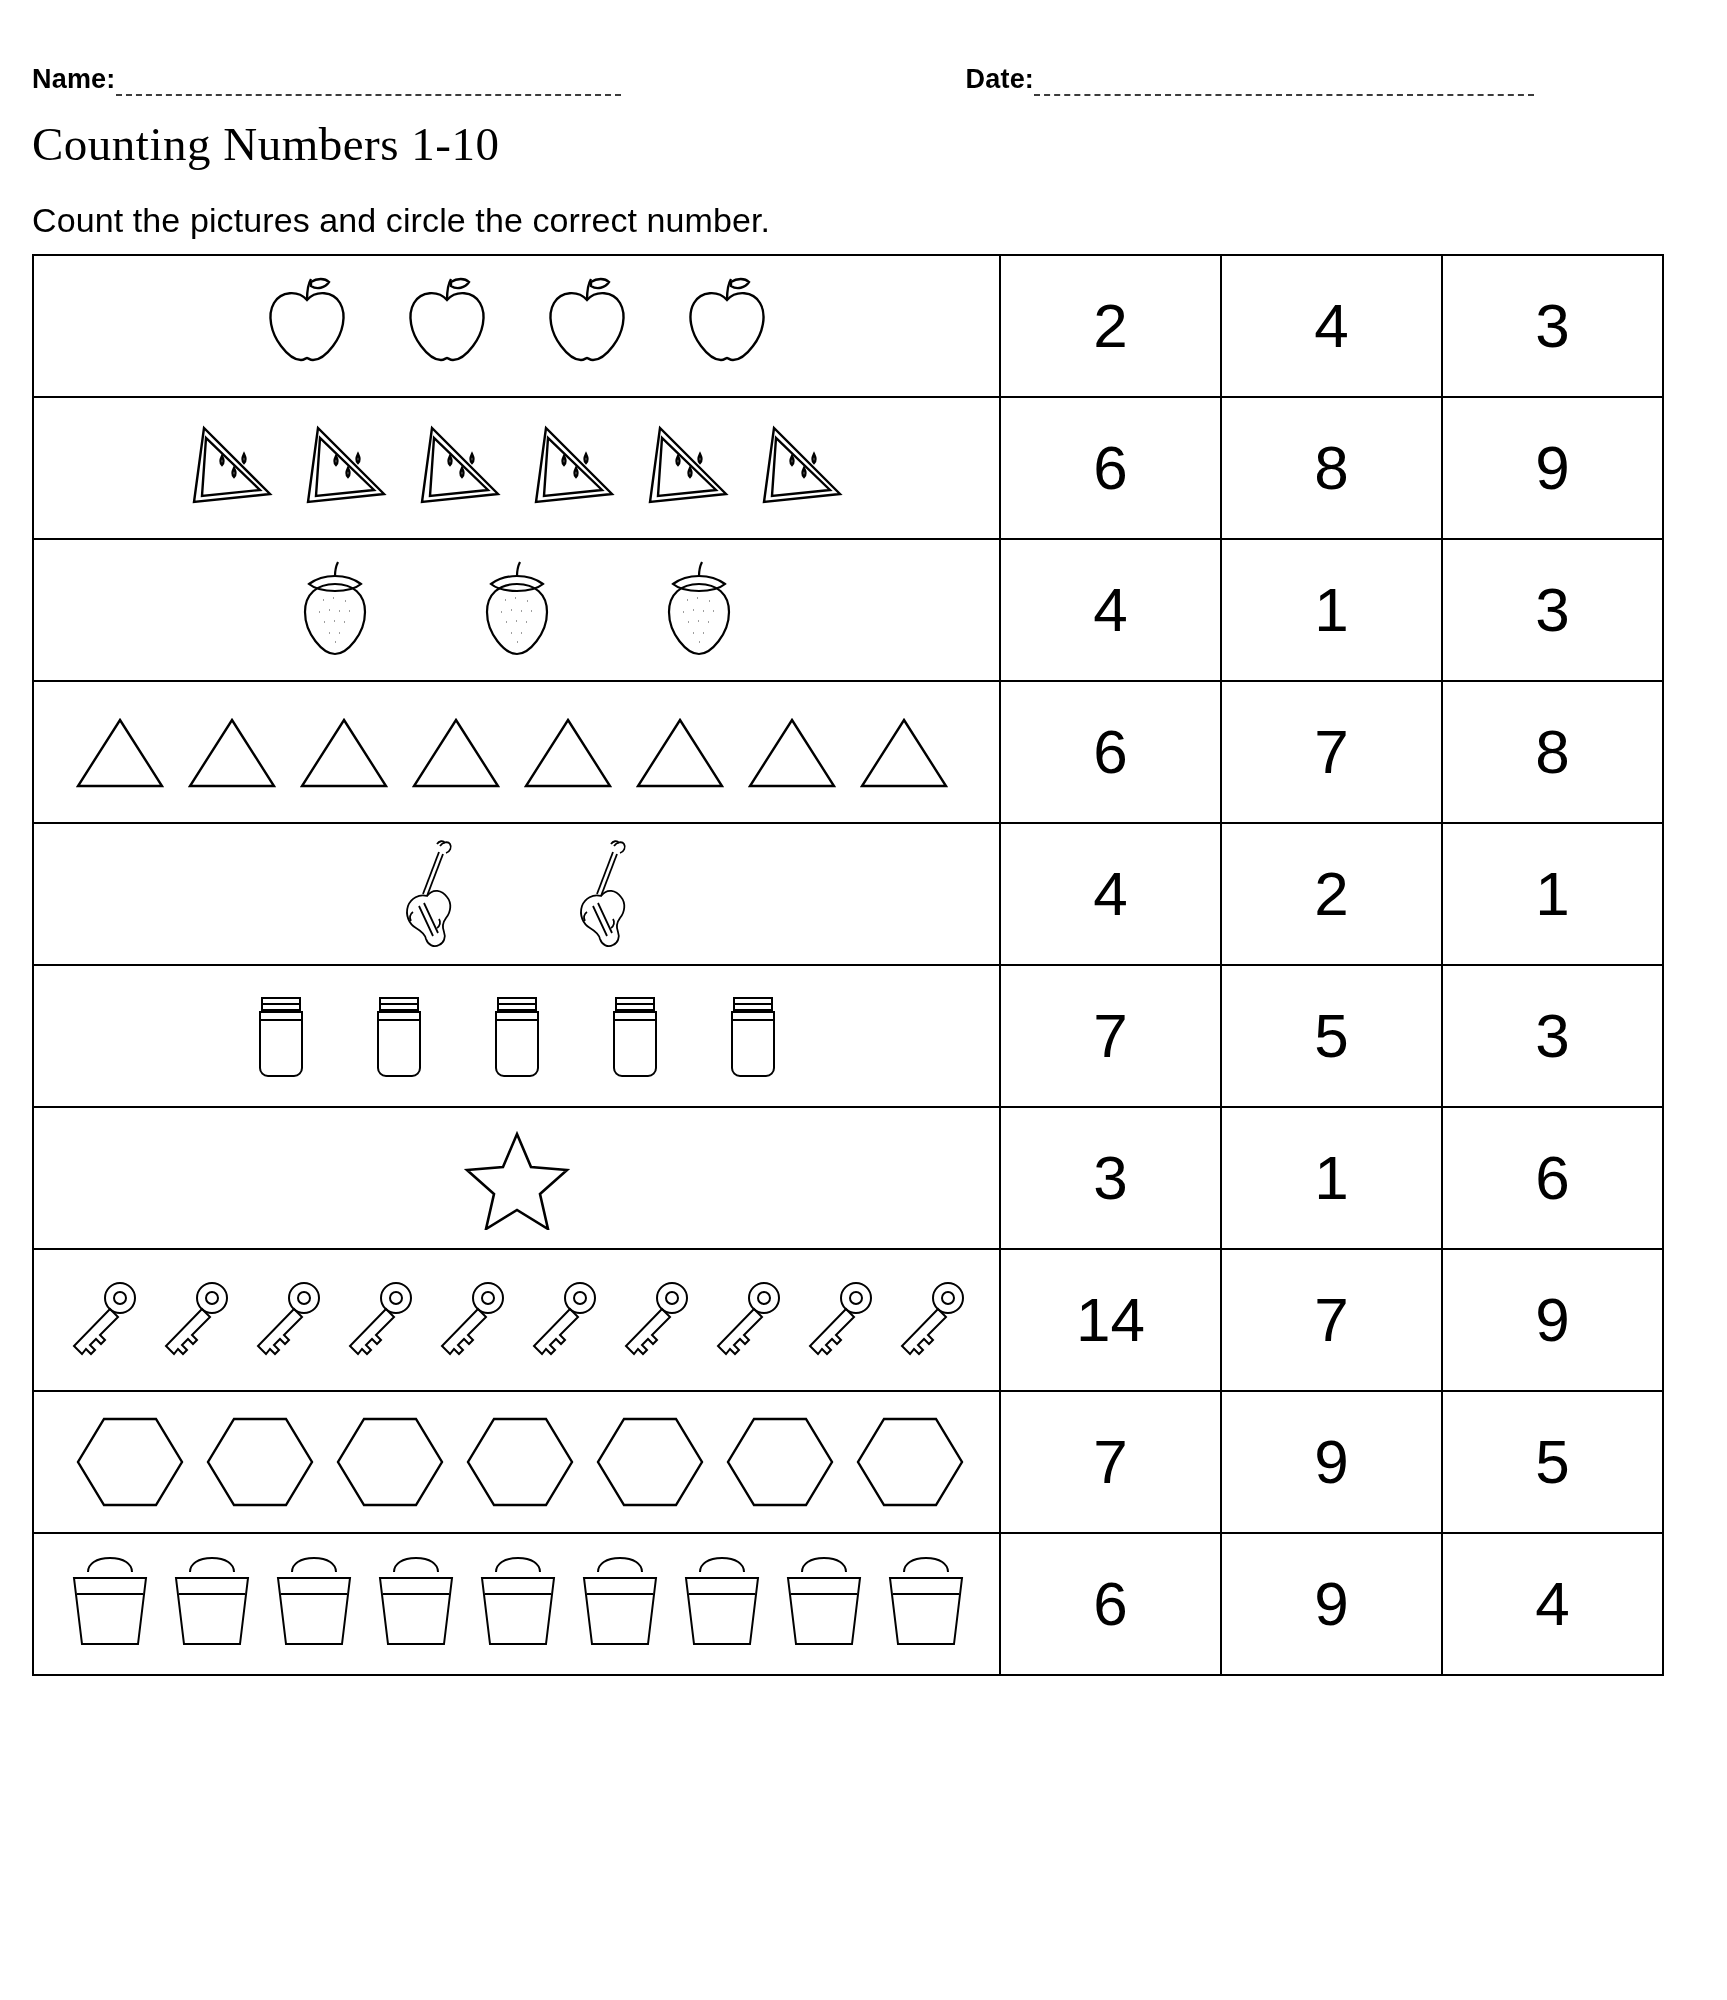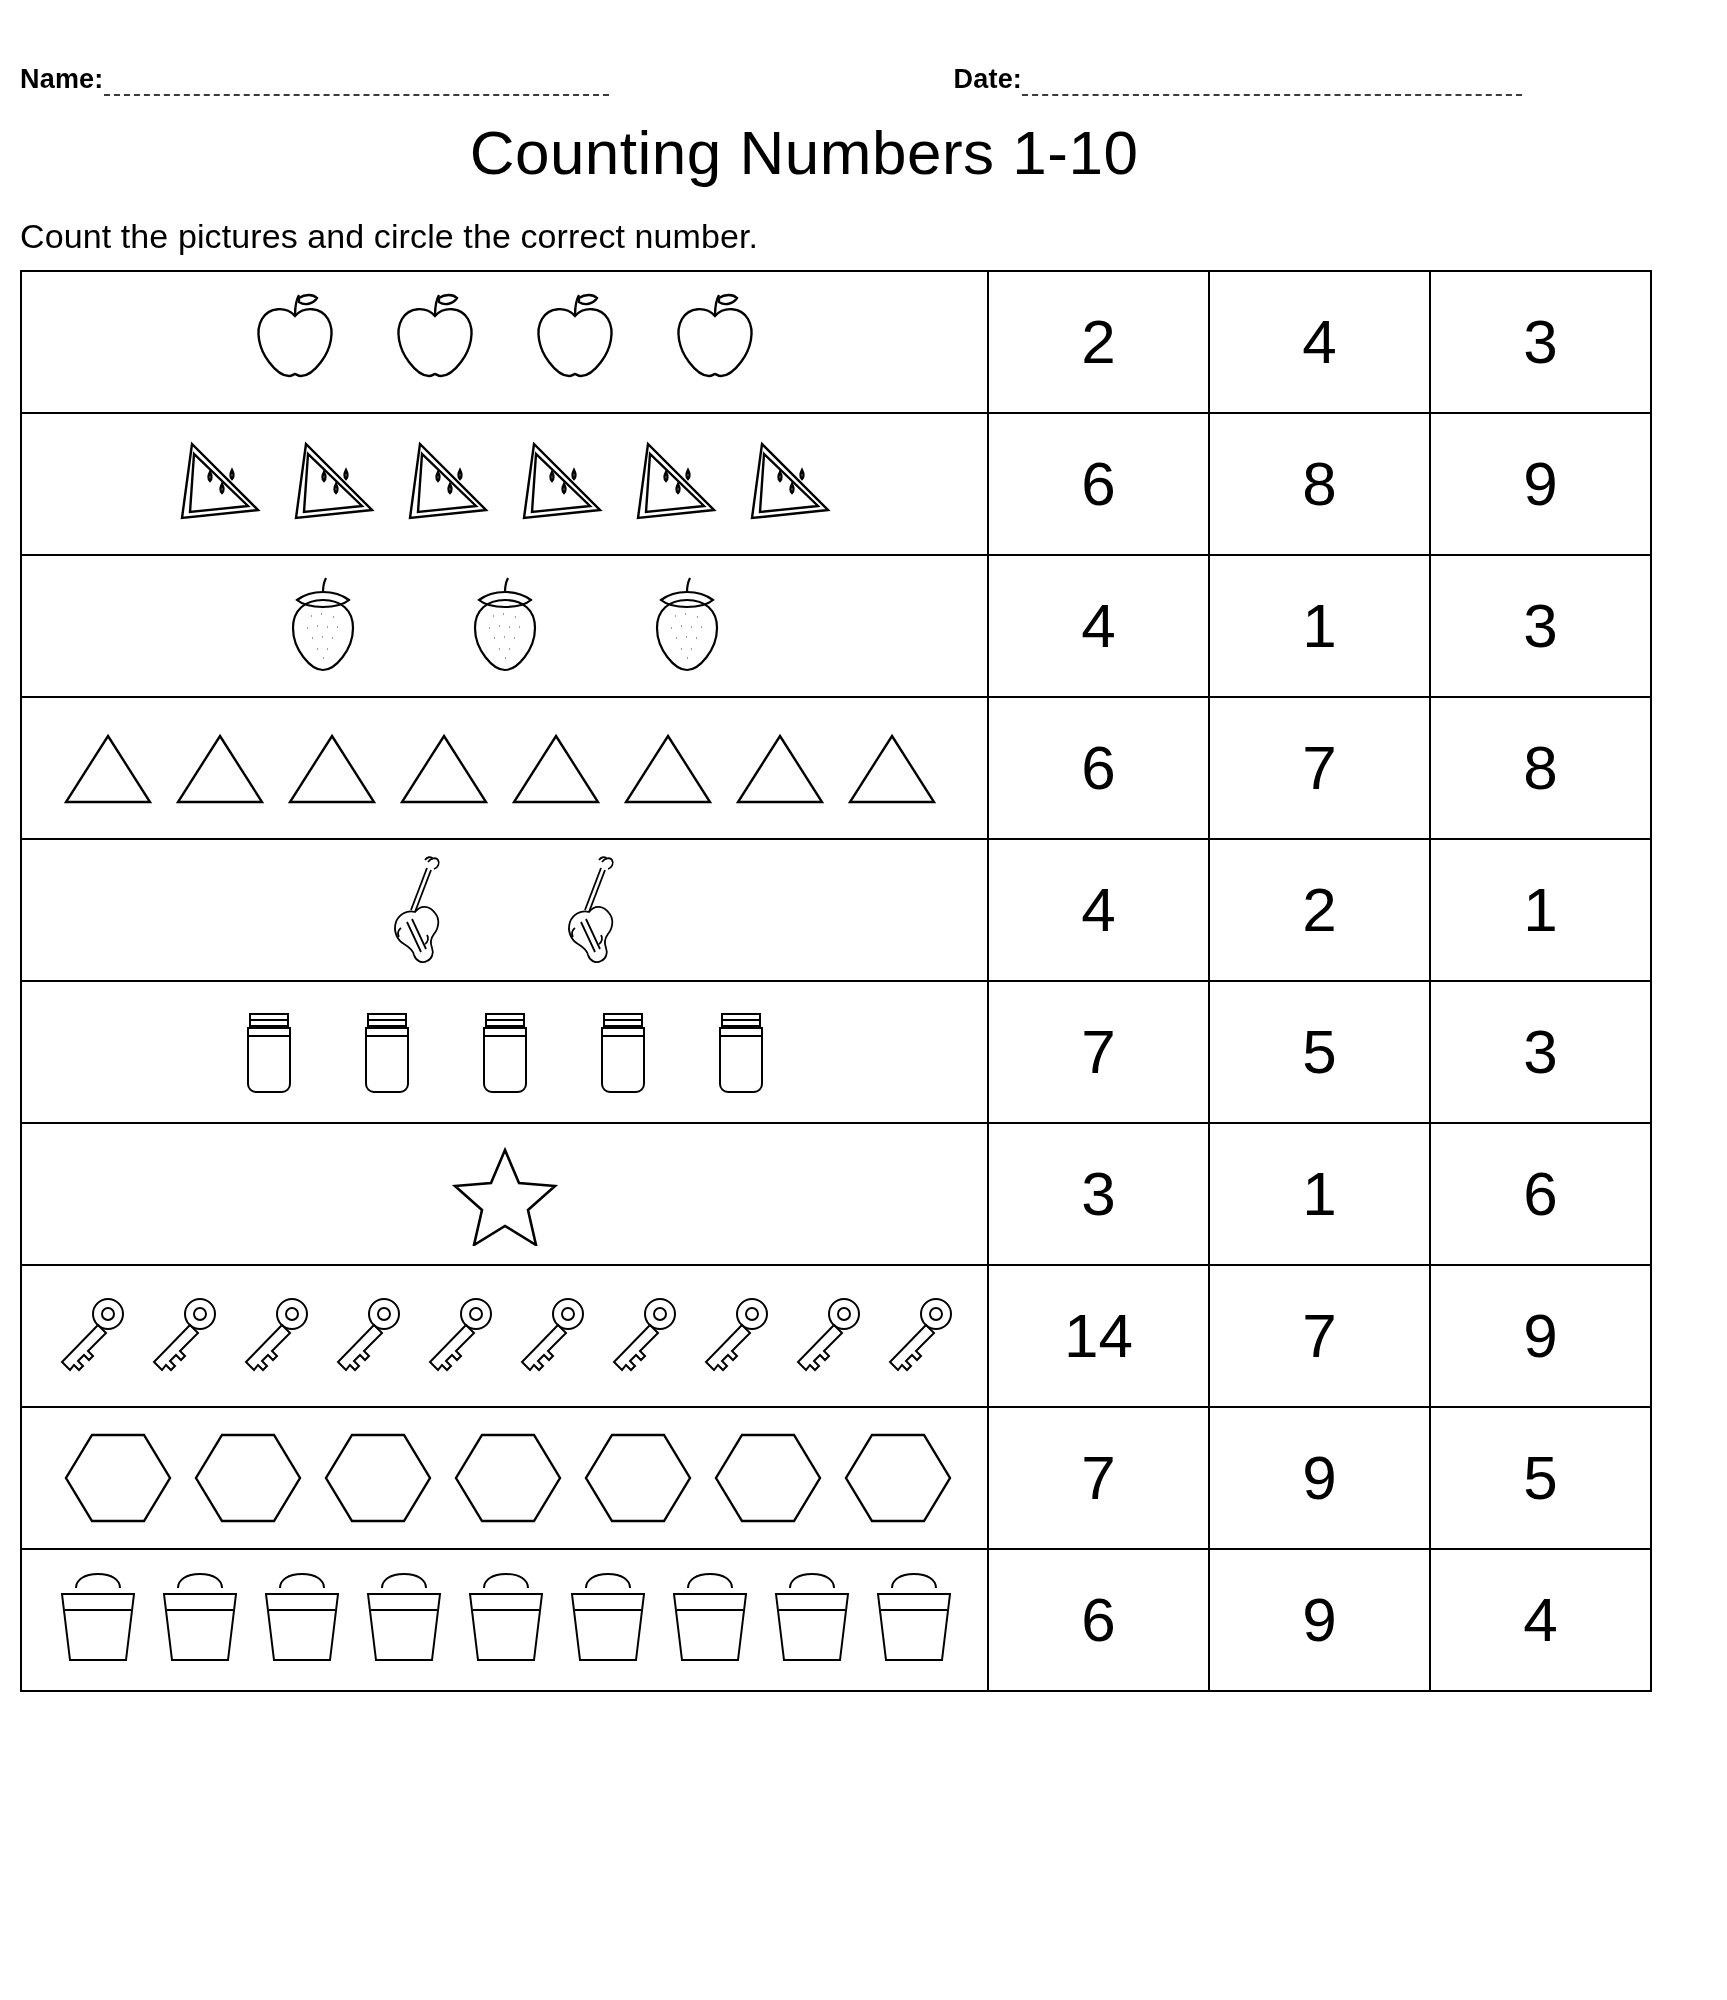--- a/index.html
+++ b/index.html
@@ -11,21 +11,21 @@
     width: 1727px;
     height: 2000px;
     font-family: "Liberation Sans", sans-serif;
     color: #000000;
     overflow: hidden;
   }
   .page {
     width: 1700px;
     height: 2000px;
     box-sizing: border-box;
-    padding: 44px 52px 0 20px;
+    padding: 44px 52px 0 32px;
     position: relative;
   }
 
   
   .header-row {
     display: flex;
     align-items: flex-end;
     height: 52px;
   }
   .field {
@@ -42,23 +42,23 @@
   .field-line {
     border-bottom: 2px dashed #3b3b3b;
     height: 24px;
   }
   .field-name .field-line { width: 505px; }
   .field-date .field-line { width: 500px; }
   .field-date { margin-left: 345px; text-align: right; }
 
   
   .title {
-    text-align: center;
-    font-family: Liberation Sans, sans-serif;
-    font-size: 62px;
+    text-align: left;
+    font-family: Liberation Serif, serif;
+    font-size: 47px;
     font-weight: 400;
     letter-spacing: .5px;
     margin: 24px 0 0 0;
     line-height: 1.05;
     padding-right: 60px;
   }
   .subtitle {
     font-size: 34px;
     margin: 32px 0 14px 0;
     letter-spacing: .1px;

